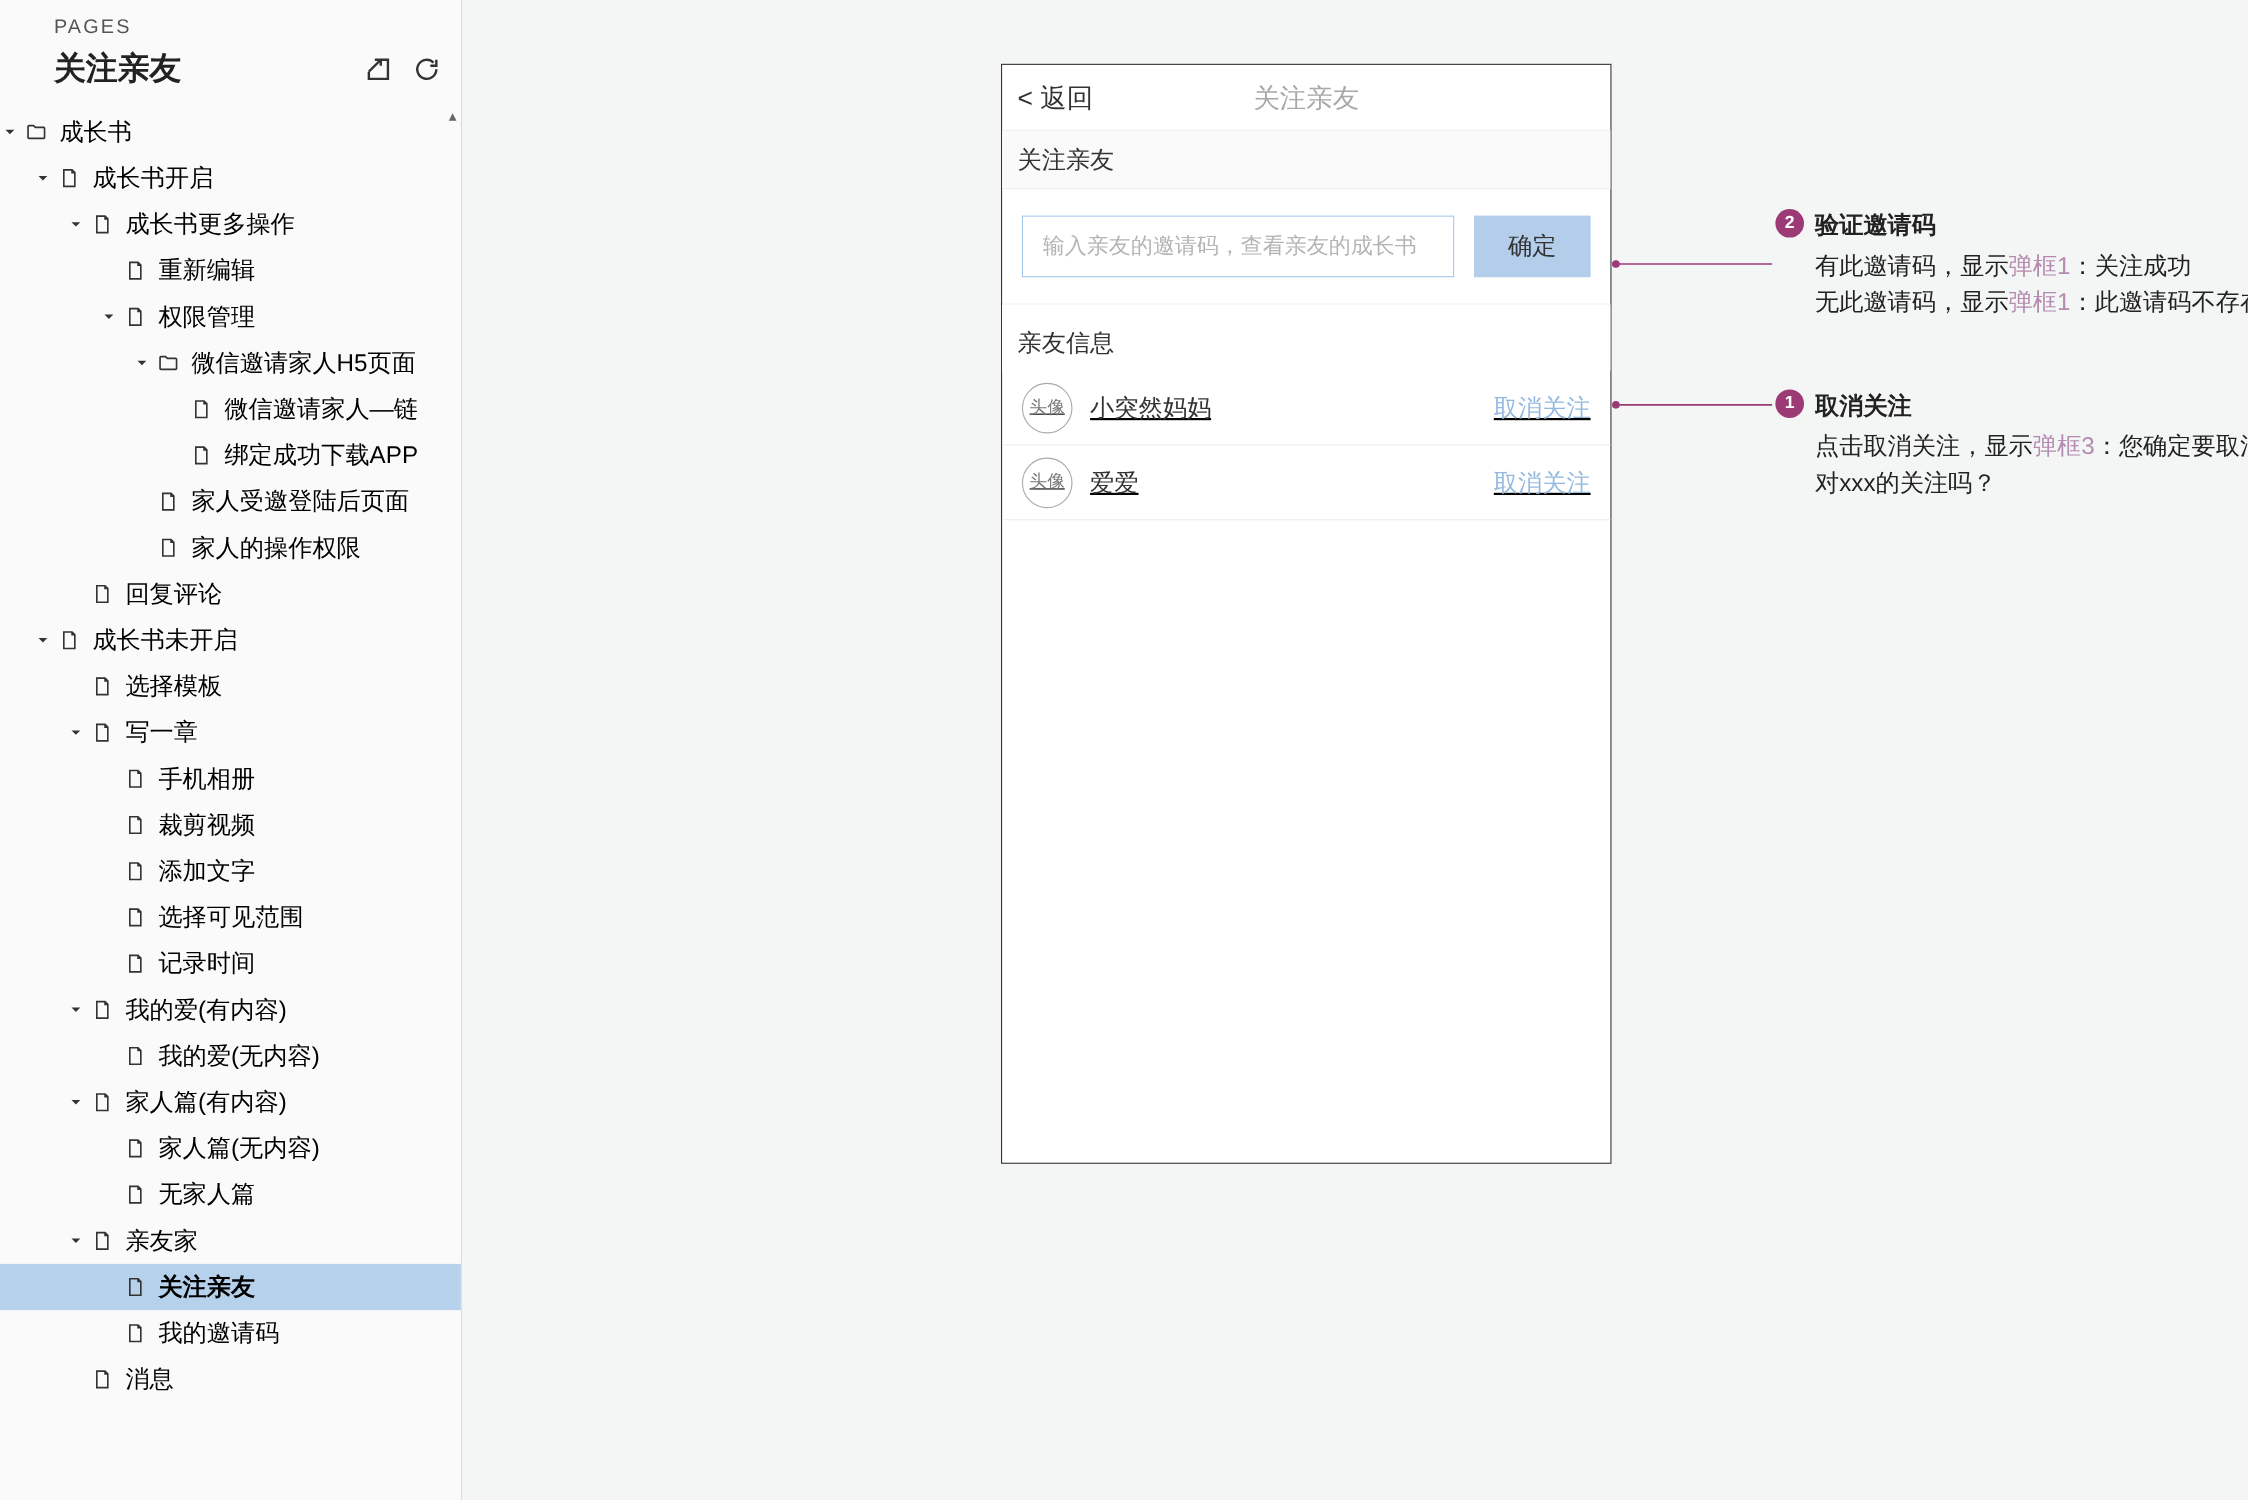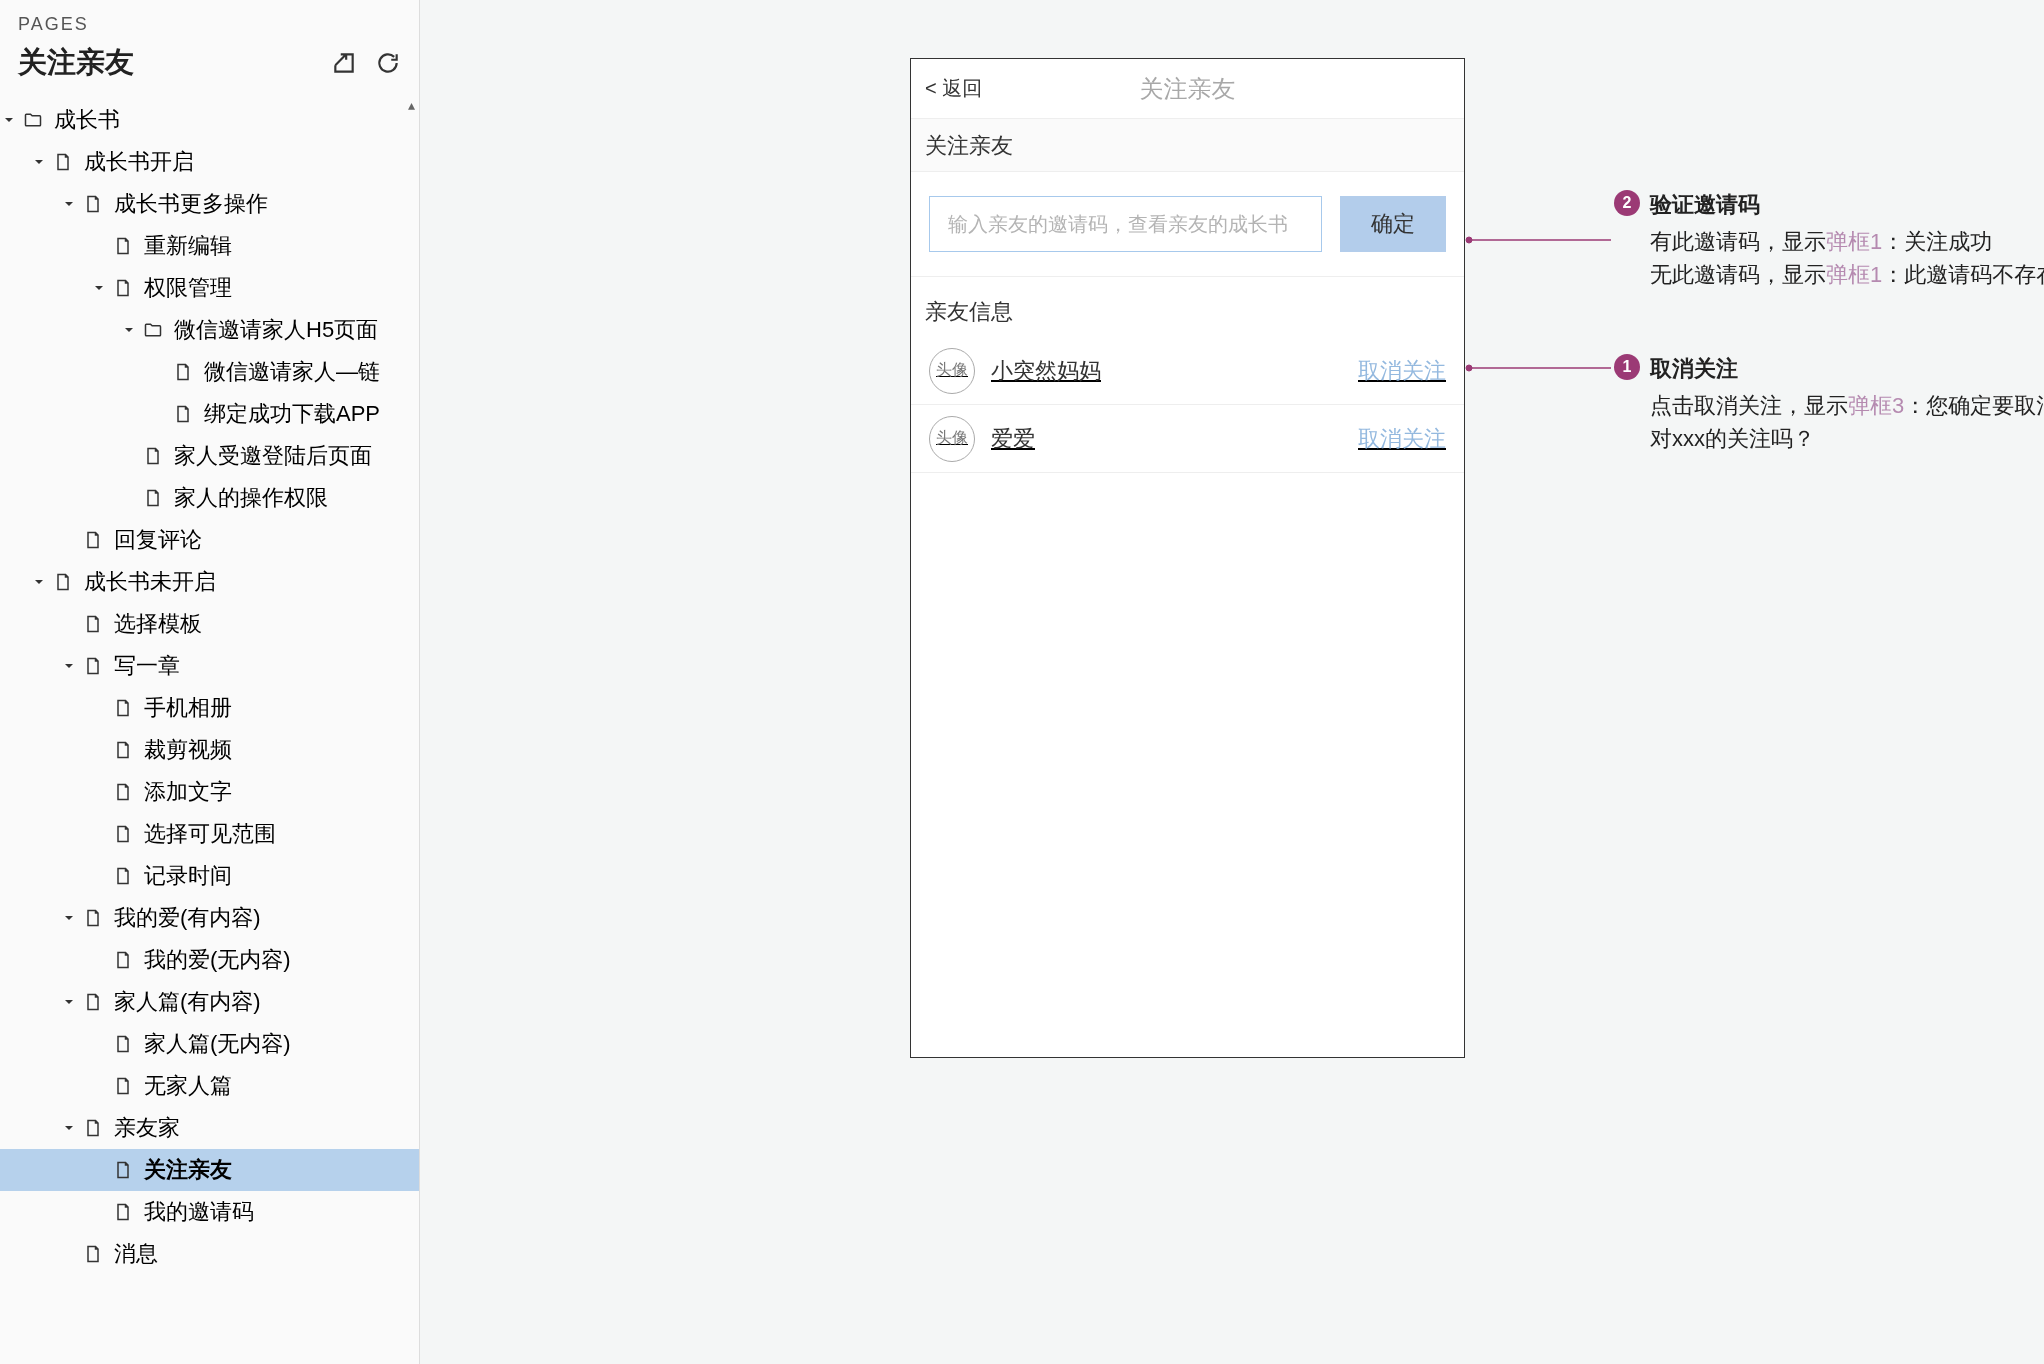--- a/index.html
+++ b/index.html
@@ -17,20 +17,21 @@
 .sidebar {
   width: 420px;
   background: #fafafa;
   border-right: 1px solid #ddd;
   display: flex;
   flex-direction: column;
   flex-shrink: 0;
 }
 .sidebar-header {
   padding: 14px 18px 10px;
+  margin-left: 31px;
 }
 .pages-label {
   font-size: 18px;
   letter-spacing: 2px;
   color: #555;
   margin-bottom: 8px;
 }
 .page-title-row {
   display: flex;
   align-items: center;
@@ -125,21 +126,21 @@
 .nav-bar {
   height: 60px;
   display: flex;
   align-items: center;
   position: relative;
   border-bottom: 1px solid #eee;
 }
 .back-btn {
   position: absolute;
   left: 14px;
-  font-size: 20px;
+  font-size: 24px;
   color: #333;
   cursor: pointer;
 }
 .nav-title {
   margin: 0 auto;
   font-size: 24px;
   color: #a8a8a8;
 }
 
 .section-label {

